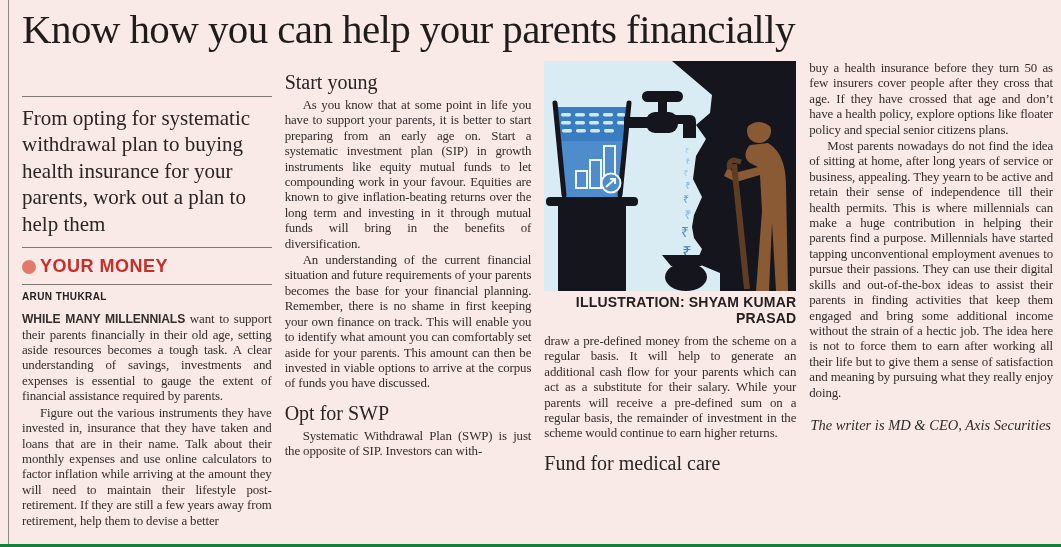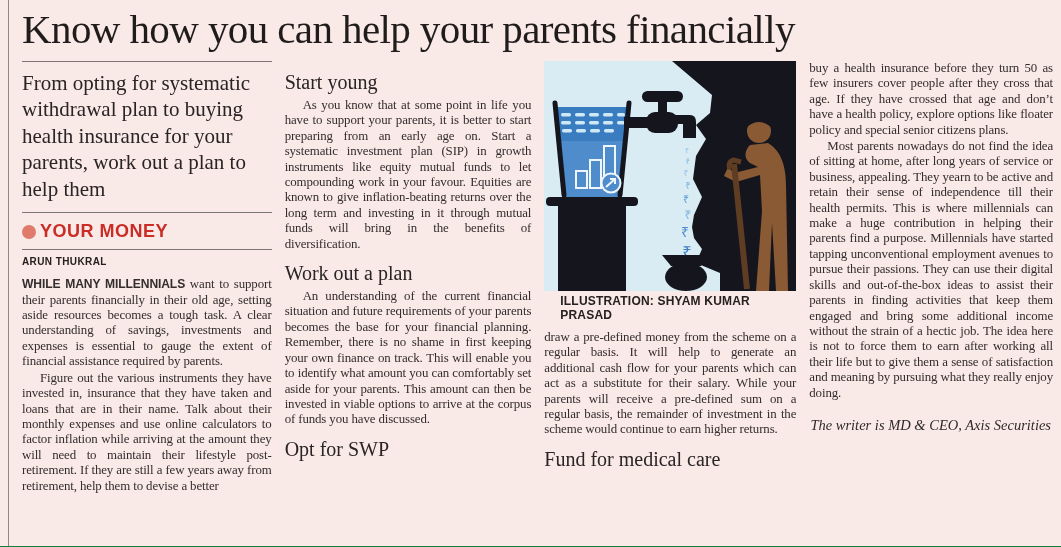--- a/index.html
+++ b/index.html
@@ -1,41 +1,41 @@
 <!DOCTYPE html>
 <html><head>
 <meta charset="utf-8">
 <style>
   * { margin:0; padding:0; box-sizing:border-box; }
   html,body { background:#f9e9e7; }
   .page { position:relative; width:1061px; height:547px; background:#f9e9e7;
           overflow:hidden; font-family:"Liberation Serif", serif; color:#2f2a2a;
-          border-bottom:1px solid #15803d; }
+          border-bottom:3px solid #15803d; }
   .edge-rule { position:absolute; left:8px; top:0; bottom:0; width:1px; background:#8d8683; }
   .inner { position:absolute; left:22px; top:5px; right:8px; }
   .headline { font-family:"Liberation Serif", serif; font-size:41px; font-weight:500;
               letter-spacing:-0.6px; color:#211c1c; margin:0 0 8px 0; white-space:nowrap; }
   .columns { display:flex; gap:13px; }
-  .c1{ width:253px; } .c2{ width:250px; } .c3{ width:252px; } .c4{ width:247px; }
+  .c1{ width:253px;margin-top:35px; } .c2{ width:250px; } .c3{ width:252px; } .c4{ width:247px; }
   .rule { border-top:1px solid #7d7673; }
   .standfirst { font-size:21px; line-height:1.26; padding:8px 0 10px; color:#2a2424; }
   .section-row { display:flex; align-items:center; gap:4px; padding:8px 0 7px; }
   .dot { width:14px; height:14px; border-radius:50%; background:#e07b6c; flex:0 0 auto; }
   .section-label { font-family:"Liberation Sans", sans-serif; font-weight:bold;
                    font-size:18px; letter-spacing:0.5px; color:#c92d25; }
   .byline { font-family:"Liberation Sans", sans-serif; font-weight:bold; font-size:10px;
             letter-spacing:0.4px; color:#262020; padding:6px 0 10px; }
   p.body { font-size:12.9px; line-height:15.4px; text-align:justify;
            letter-spacing:-0.12px; color:#332d2d; margin-bottom:1px; }
   p.indent { text-indent:18px; }
   .lead-caps { font-family:"Liberation Sans", sans-serif; font-weight:bold; font-size:12.1px; }
   h2.sub { font-size:20px; font-weight:normal; color:#2a2424; margin:10px 0 4px; }
   .illus { width:252px; height:230px; display:block; }
-  .caption { font-family:"Liberation Sans", sans-serif; font-weight:bold; font-size:12px;
-             letter-spacing:0.2px; color:#262020; margin:3px 16px 8px; }
+  .caption { font-family:"Liberation Sans", sans-serif; font-weight:bold; font-size:14px;
+             letter-spacing:0.2px; color:#262020; text-align:right; margin:3px 0 8px; }
   .writer { font-style:italic; font-size:14.5px; text-align:right; margin-top:16px; padding-right:2px; }
 </style>
 </head>
 <body>
 
 <div class="page">
   <div class="edge-rule"></div>
   <div class="inner">
 
     <h1 class="headline">Know how you can help your parents financially</h1>
@@ -52,23 +52,23 @@
         </div>
         <div class="rule"></div>
         <div class="byline">ARUN THUKRAL</div>
         <p class="body"><span class="lead-caps">WHILE MANY MILLENNIALS</span><span> want to support their parents financially in their old age, setting aside resources becomes a tough task. A clear understanding of savings, investments and expenses is essential to gauge the extent of financial assistance required by parents.</span></p>
         <p class="body indent">Figure out the various instruments they have invested in, insurance that they have taken and loans that are in their name. Talk about their monthly expenses and use online calculators to factor inflation while arriving at the amount they will need to maintain their lifestyle post-retirement. If they are still a few years away from retirement, help them to devise a better</p>
       </div>
 
       <div class="col c2">
         <h2 class="sub">Start young</h2>
         <p class="body indent">As you know that at some point in life you have to support your parents, it is better to start preparing from an early age on. Start a systematic investment plan (SIP) in growth instruments like equity mutual funds to let compounding work in your favour. Equities are known to give inflation-beating returns over the long term and investing in it through mutual funds will bring in the benefits of diversification.</p>
-        <h2 class="sub">Work out a plan</h2>
         <p class="body indent">An understanding of the current financial situation and future requirements of your parents becomes the base for your financial planning. Remember, there is no shame in first keeping your own finance on track. This will enable you to identify what amount you can comfortably set aside for your parents. This amount can then be invested in viable options to arrive at the corpus of funds you have discussed.</p>
         <h2 class="sub">Opt for SWP</h2>
+        <p class="body indent">Systematic Withdrawal Plan (SWP) is just the opposite of SIP. Investors can with-</p>
       </div>
 
       <div class="col c3">
         <svg class="illus" viewBox="0 0 252 230">
           <rect width="252" height="230" fill="#d9ecf4"></rect>
 
           <path fill="#15151d" d="M128,0 L252,0 L252,230 L176,230 L176,212 L152,202 L158,188 L150,177 L148,166 L150,154 L158,136 L149,118 L152,95 L162,78 L152,64 L166,52 L168,34 Z"></path>
 
           <g>
             <circle cx="215" cy="70" r="12" fill="#8a5a35"></circle>

